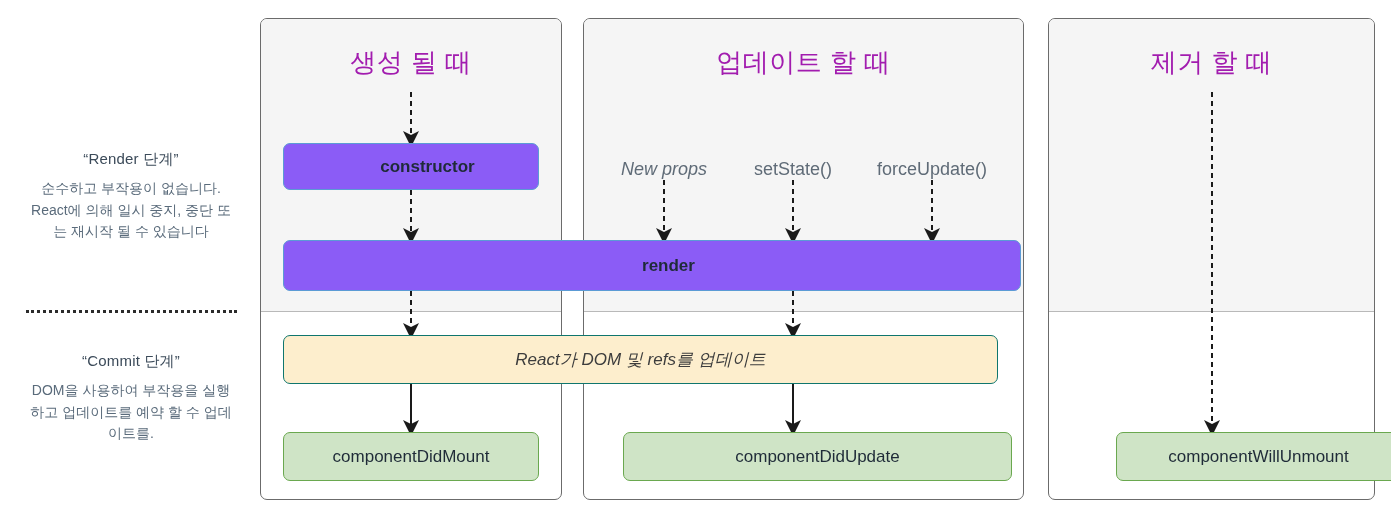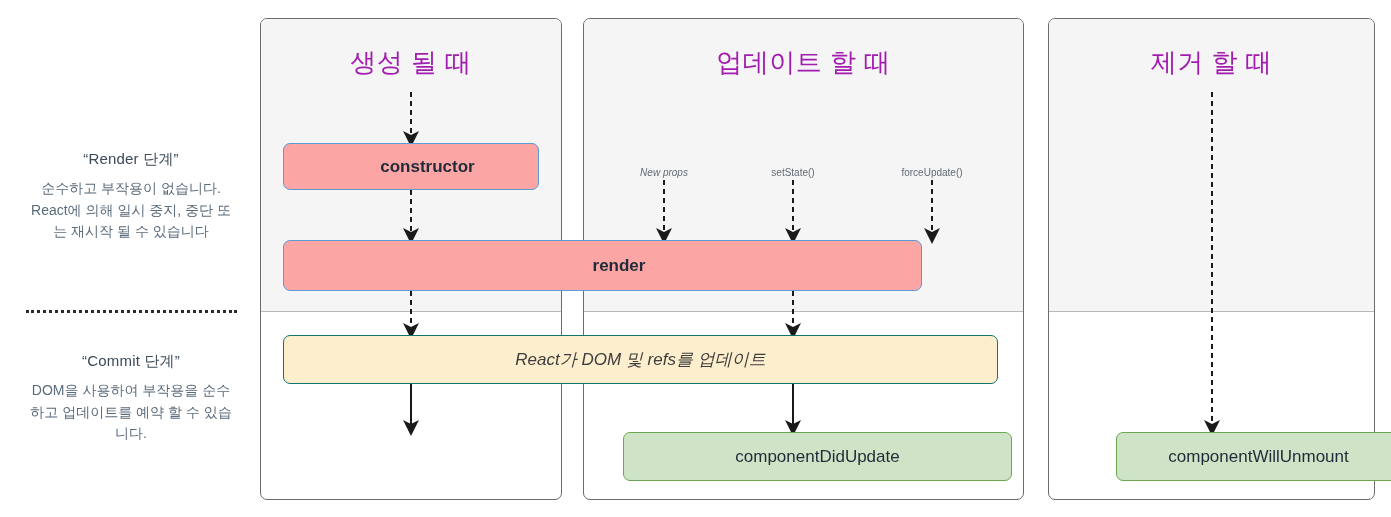--- a/index.html
+++ b/index.html
@@ -92,54 +92,53 @@
     box-sizing: border-box;
     border-radius: 7px;
     display: flex;
     align-items: center;
     justify-content: center;
     font-size: 17px;
     color: #1f2b38;
     text-align: center;
   }
   .box.blue {
-    background: #fca5a5;
+    background: #8b5cf6;
     border: 1px solid #5b9bd5;
     font-weight: bold;
     padding-left: 33px;
   }
   .box.yellow {
     background: #fdeecd;
     border: 1px solid #0f766e;
     font-style: italic;
     font-weight: normal;
     color: #3d3d3d;
   }
   .box.green {
     background: #cfe4c6;
     border: 1px solid #6aa84f;
     color: #1f2b38;
   }
 
   #box-constructor     { left: 283px; top: 143px; width: 256px;  height: 47px; }
-  #box-render          { left: 283px; top: 240px; width: 639px;  height: 51px; }
+  #box-render          { left: 283px; top: 240px; width: 738px;  height: 51px; }
   #box-commit-update   { left: 283px; top: 335px; width: 715px;  height: 49px; }
   #box-did-mount       { left: 283px; top: 432px; width: 256px;  height: 49px; }
   #box-did-update      { left: 610px; top: 432px; width: 389px;  height: 49px; margin-left: 13px; }
   #box-will-unmount    { left: 1070px;top: 432px; width: 285px;  height: 49px; margin-left: 46px; }
 
   
   .trigger {
     position: absolute;
-    font-size: 10px;
+    font-size: 18px;
     color: #5f6b77;
     text-align: center;
     white-space: nowrap;
     transform: translateX(-50%);
-    margin-top: 8px;
   }
   .trigger.italic { font-style: italic; }
   #trig-newprops   { left: 664px; top: 159px; }
   #trig-setstate   { left: 793px; top: 159px; }
   #trig-forceupdate{ left: 932px; top: 159px; }
 
   
   #arrows {
     position: absolute;
     left: 0; top: 0;
@@ -155,21 +154,21 @@
 
   <div class="legend" id="legend-render">
     <div class="legend-title">“Render 단계”</div>
     <div class="legend-body">순수하고 부작용이 없습니다. React에 의해 일시 중지, 중단 또는 재시작 될 수 있습니다</div>
   </div>
 
   <div class="legend-divider"></div>
 
   <div class="legend" id="legend-commit">
     <div class="legend-title">“Commit 단계”</div>
-    <div class="legend-body">DOM을 사용하여 부작용을 순수하고 업데이트를 예약 할 수 있습니다.</div>
+    <div class="legend-body">DOM을 사용하여 부작용을 실행하고 업데이트를 예약 할 수 업데이트를.</div>
   </div>
 
   <div class="panel" id="panel-mount">
     <div class="render-band"></div>
     <div class="col-title">생성 될 때</div>
   </div>
 
   <div class="panel" id="panel-update">
     <div class="render-band"></div>
     <div class="col-title">업데이트 할 때</div>
@@ -208,16 +207,17 @@
     <line x1="1212" y1="92" x2="1212" y2="428" stroke="#1a1a1a" stroke-width="2" stroke-dasharray="5,4" marker-end="url(#ah)"></line>
   </svg>
 
   <div class="trigger italic" id="trig-newprops">New props</div>
   <div class="trigger" id="trig-setstate">setState()</div>
   <div class="trigger" id="trig-forceupdate">forceUpdate()</div>
 
   <div class="box blue" id="box-constructor">constructor</div>
   <div class="box blue" id="box-render">render</div>
   <div class="box yellow" id="box-commit-update">React가 DOM 및 refs를 업데이트</div>
+  <div class="box green" id="box-did-mount">componentDidMount</div>
   <div class="box green" id="box-did-update">componentDidUpdate</div>
   <div class="box green" id="box-will-unmount">componentWillUnmount</div>
 
 </div>
 
 </body></html>

